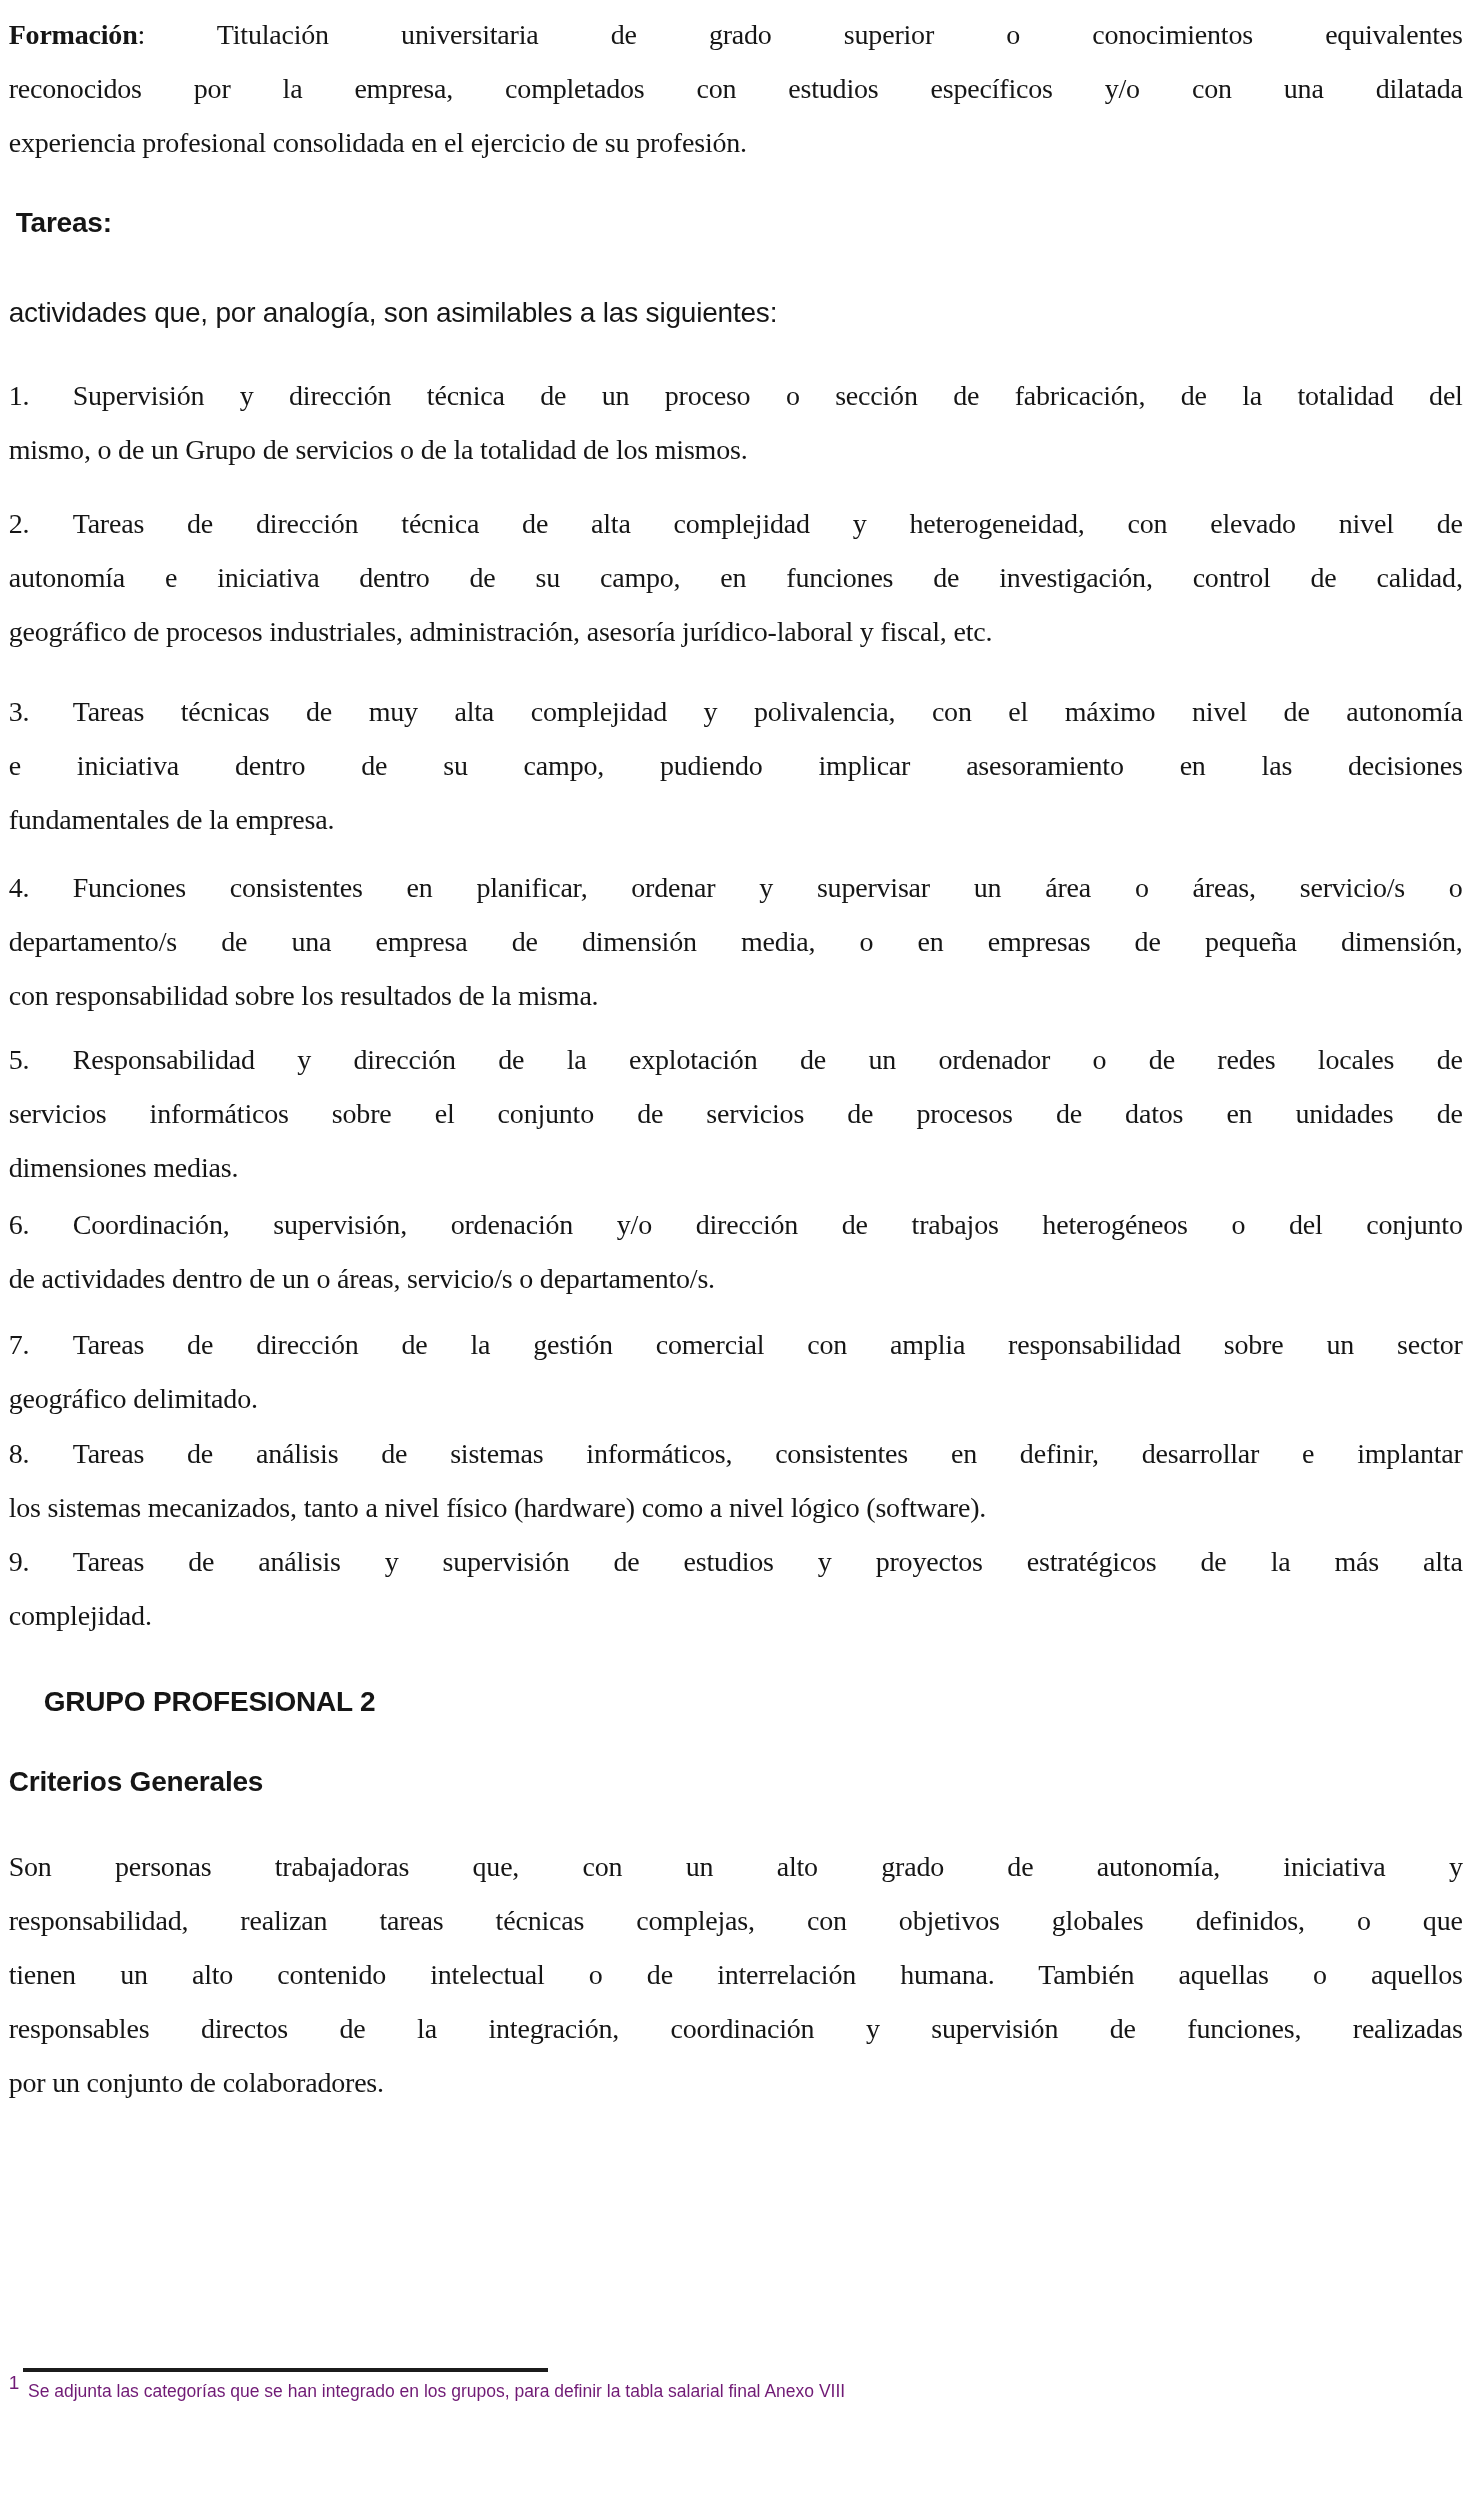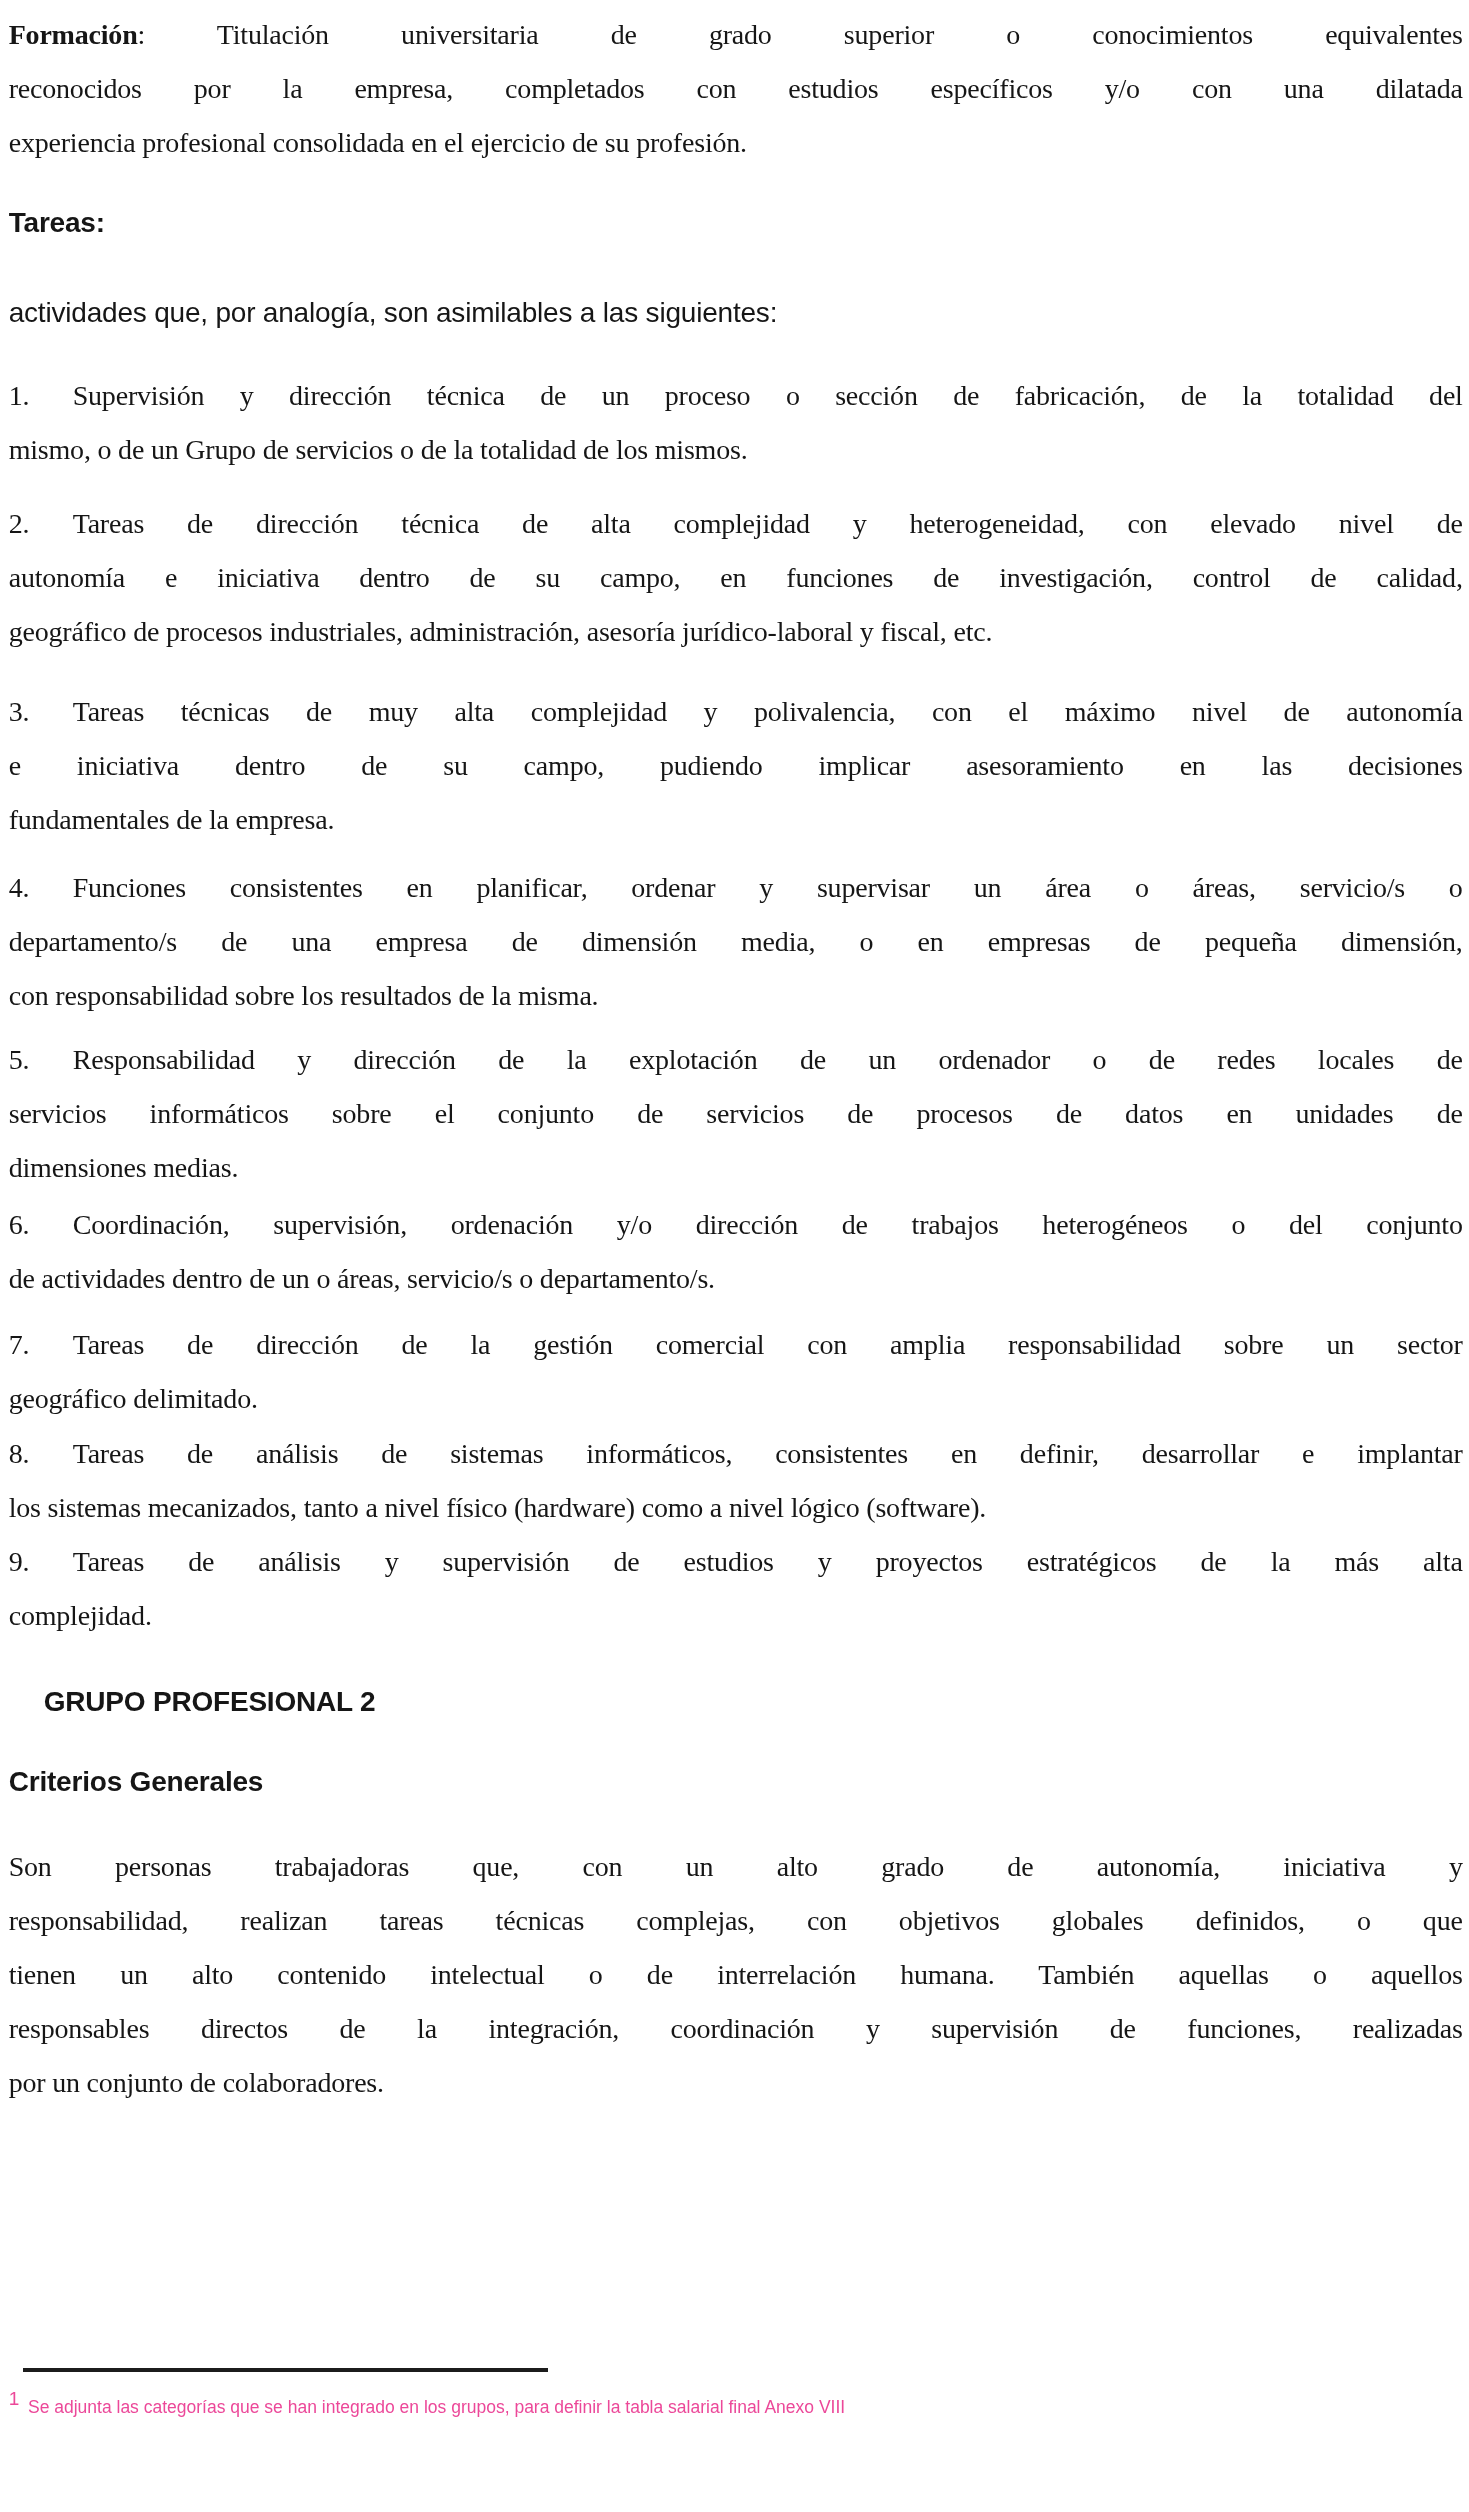--- a/index.html
+++ b/index.html
@@ -35,21 +35,21 @@
   }
   .last { text-align: left; text-align-last: left; font-family: Liberation Serif, serif; }
   .bold { font-weight: bold; }
   b { font-weight: bold; }
   .num {
     display: inline-block;
     width: 64px;
     text-align: left;
   }
   
-  .mt-tareas    { margin-top: 26px; }
+  .mt-tareas    { margin-top: 26px; margin-left: 7px; }
   .mt-ejemplos  { margin-top: 36px; }
   .mt-i1 { margin-top: 29px; }
   .mt-i2 { margin-top: 20px; }
   .mt-i3 { margin-top: 26px; }
   .mt-i4 { margin-top: 14px; }
   .mt-i5 { margin-top: 10.5px; }
   .mt-i6 { margin-top: 2.6px; }
   .mt-i7 { margin-top: 12.2px; }
   .mt-i8 { margin-top: 0.9px; }
   .mt-i9 { margin-top: 0; }
@@ -57,25 +57,25 @@
   .mt-criterios { margin-top: 26px; }
   .mt-p3        { margin-top: 31.5px; }
   .foot-rule {
     margin-top: 258px;
     margin-left: 14px;
     width: 525px;
     height: 4.4px;
     background: #1c1c1c;
   }
   .footnote {
-    margin-top: 18px;
+    margin-top: 2px;
     font-size: 17.5px;
     line-height: 33px;
     letter-spacing: 0;
-    color: #ec4899;
+    color: #701a75;
     white-space: nowrap;
   }
   .footnote .fn-marker {
     font-size: 19px;
     position: relative;
     top: -8.7px;
     margin-right: 8.7px;
   }
 </style>
 </head>

